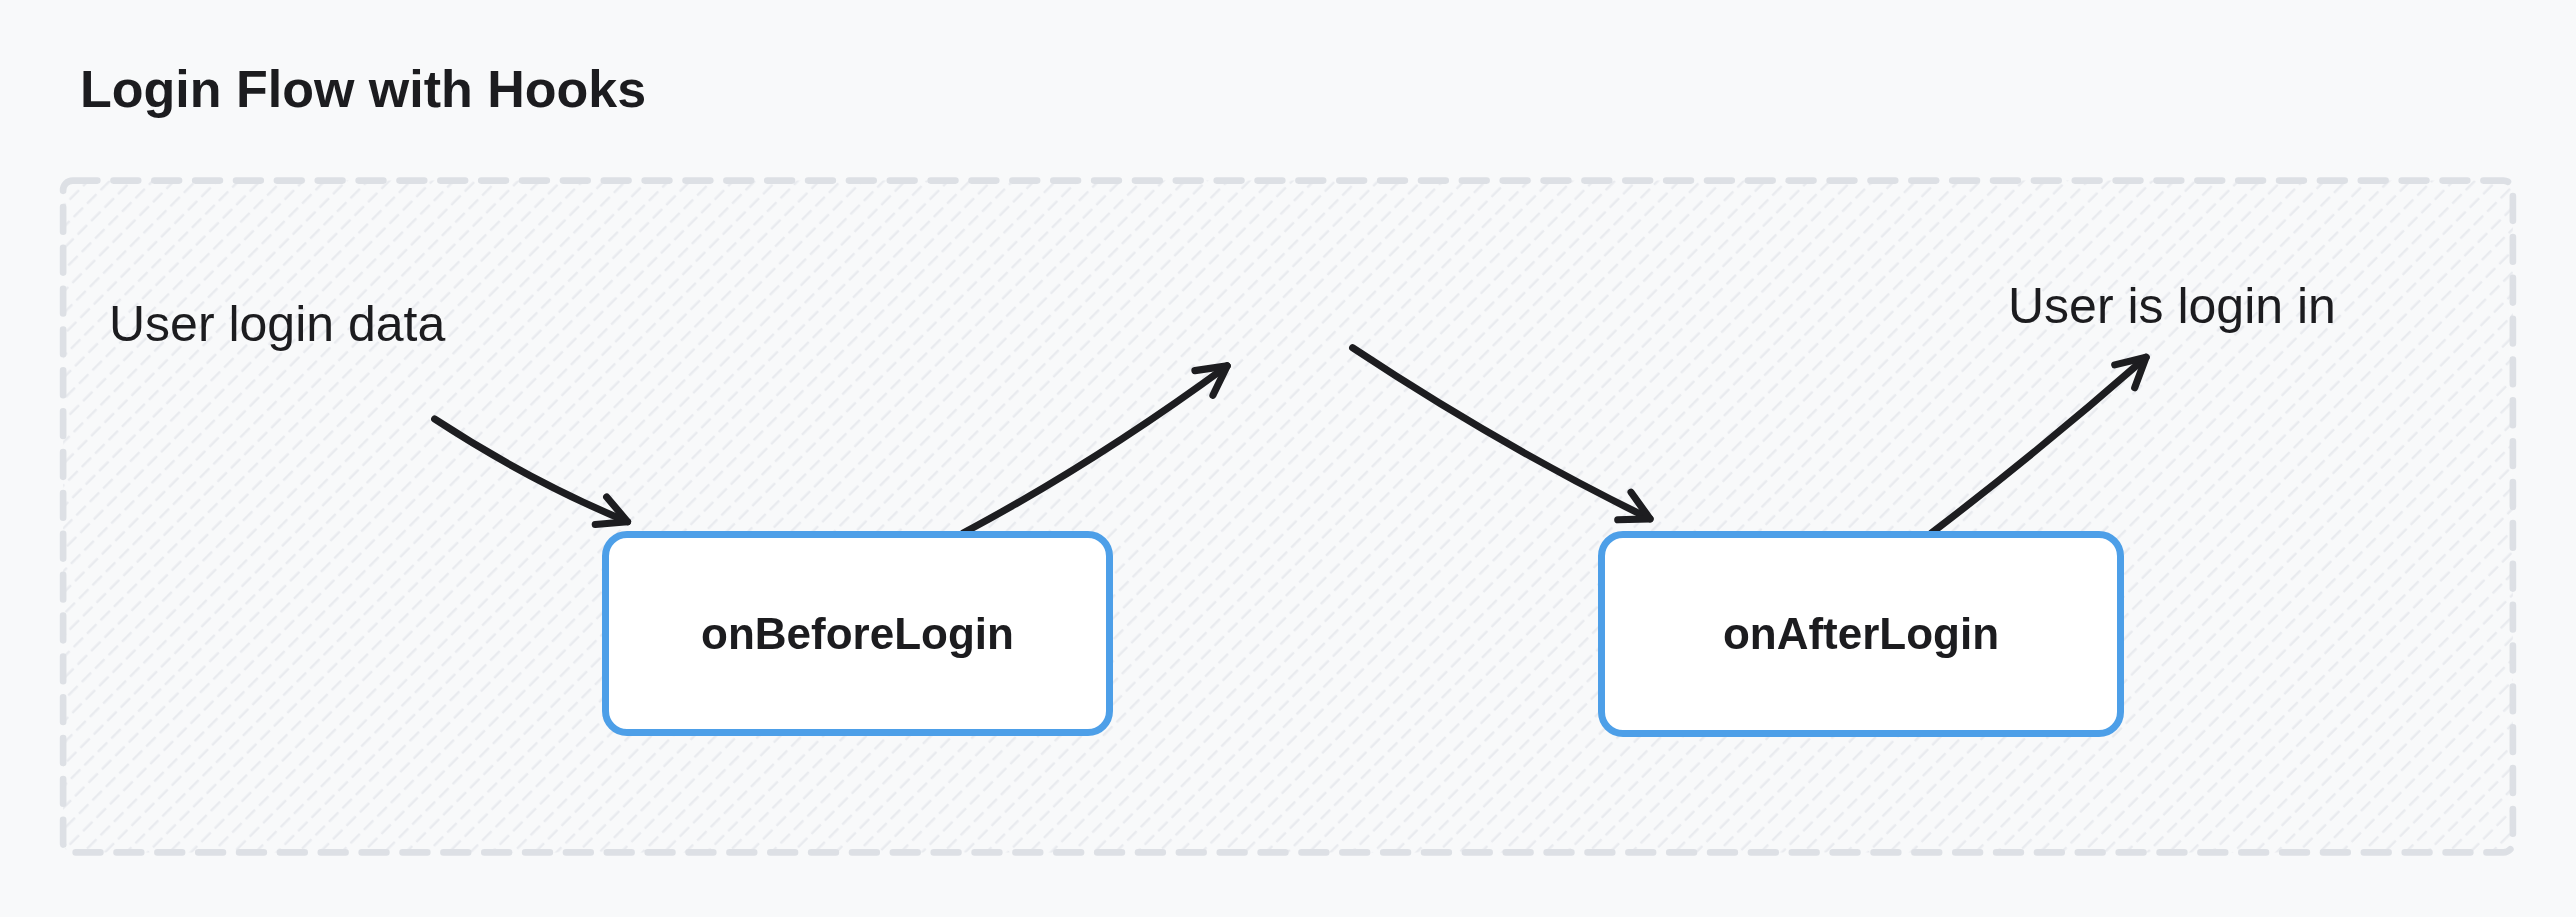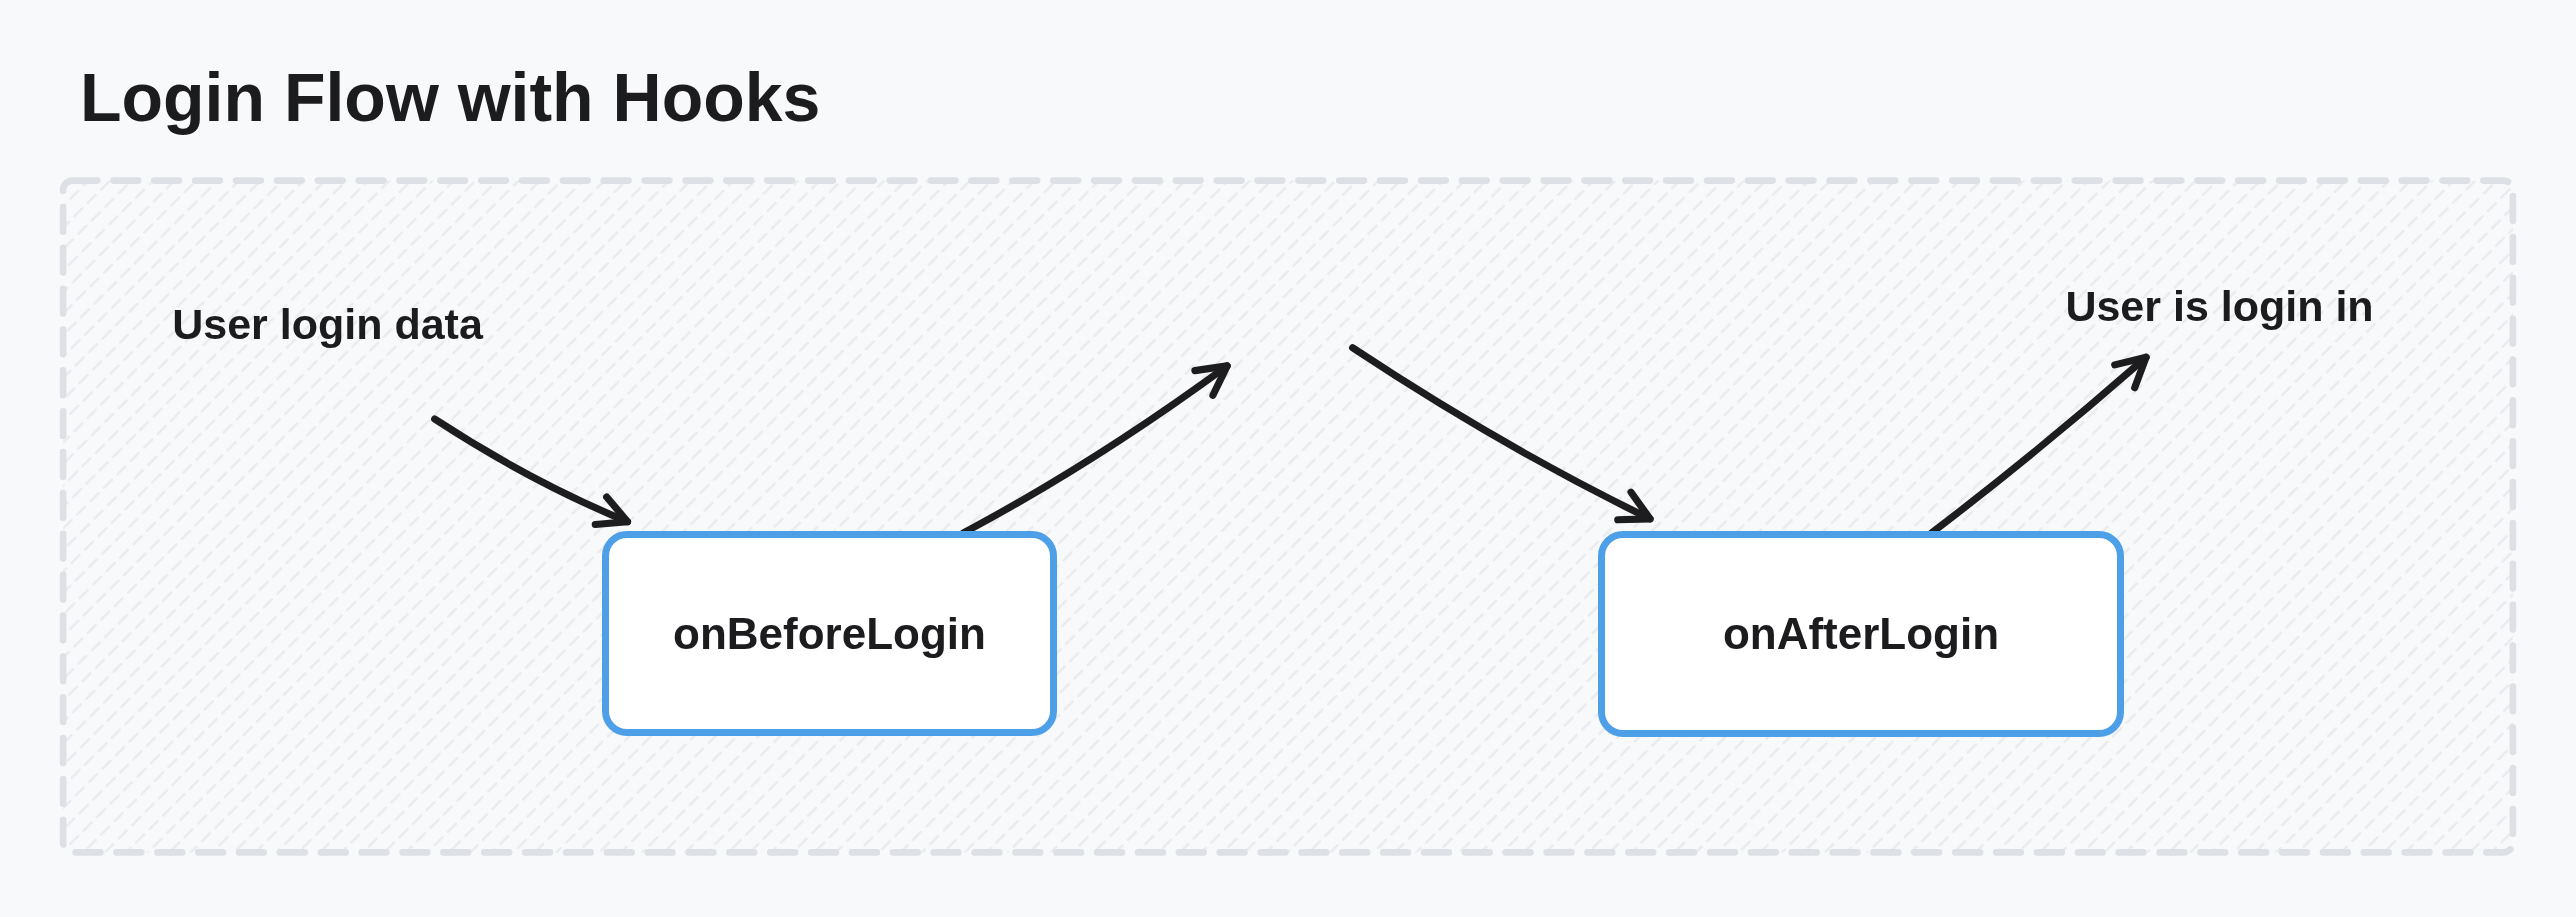--- a/index.html
+++ b/index.html
@@ -15,31 +15,31 @@
   .stage{position:relative;width:2576px;height:917px;overflow:hidden;}
   .layer{position:absolute;left:0;top:0;width:2576px;height:917px;display:block;}
   .frame{
     fill:url(#hatch);
     stroke:var(--frame-dash);stroke-width:7;stroke-dasharray:26 17;stroke-linecap:round;
   }
   .hatch-line{stroke:var(--hatch);stroke-width:2.6;stroke-linecap:round;}
   .arrow path{fill:none;stroke:var(--arrow);stroke-width:7.5;stroke-linecap:round;stroke-linejoin:round;}
   .title{
     position:absolute;left:80px;top:63px;margin:0;
-    font-size:68px;font-weight:bold;line-height:1;color:var(--text);white-space:nowrap;
+    font-size:52px;font-weight:bold;line-height:1;color:var(--text);white-space:nowrap;
   }
   .node{
     position:absolute;display:flex;align-items:center;justify-content:center;
     background:var(--node-fill);border:7.6px solid var(--node-border);border-radius:25px;
     font-size:44px;font-weight:bold;color:var(--text);
   }
-  .node1{left:602px;top:531px;width:455px;height:205px;}
+  .node1{left:602px;top:531px;width:511px;height:205px;}
   .node2{left:1598px;top:531px;width:526px;height:206px;}
   .note{
-    position:absolute;font-size:43px;font-weight:bold;text-align:center;
+    position:absolute;font-size:50px;font-weight:normal;text-align:left;
     line-height:63px;color:var(--text);white-space:nowrap;
   }
   .note1{left:109px;top:293px;width:437px;}
   .note2{left:1084px;top:291px;width:441px;}
   .note3{left:2008px;top:275px;width:423px;}
 </style>
 </head>
 <body>
 
 <div class="stage">

